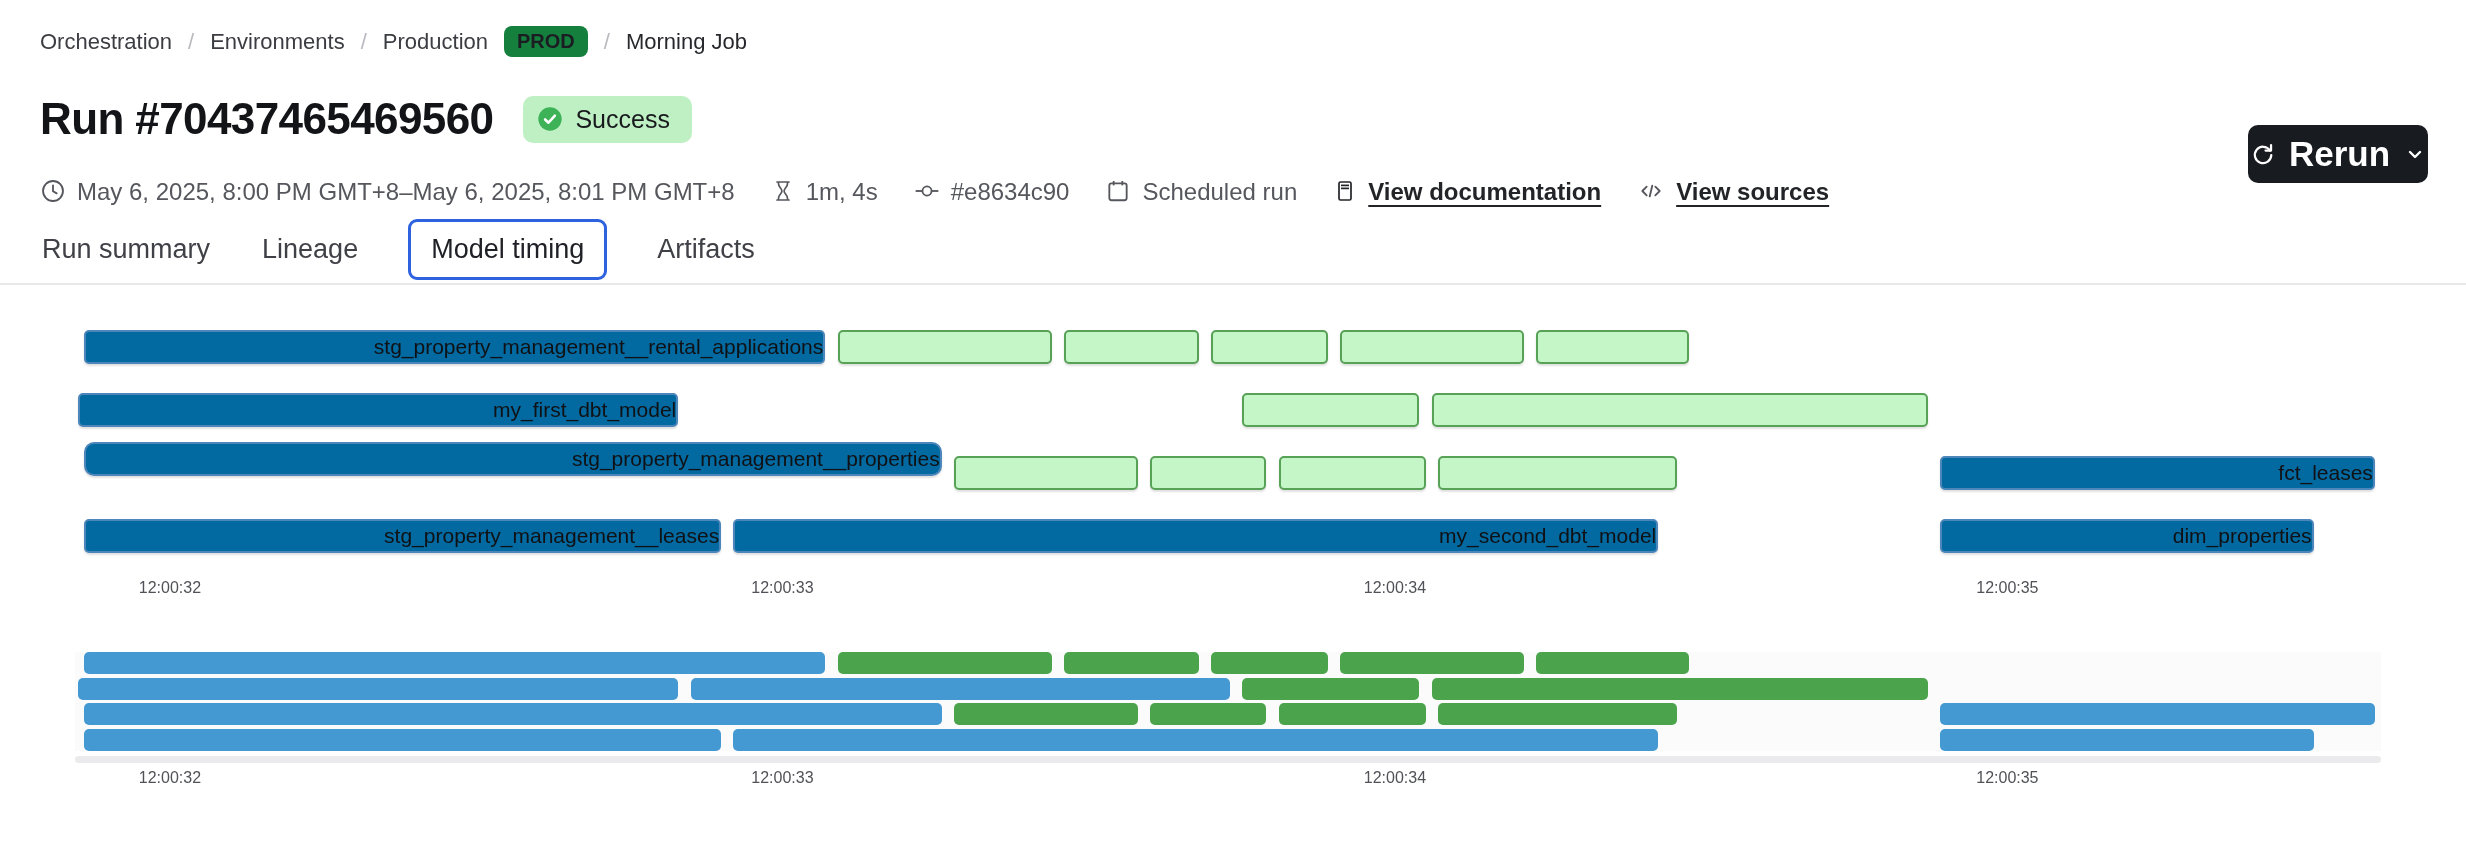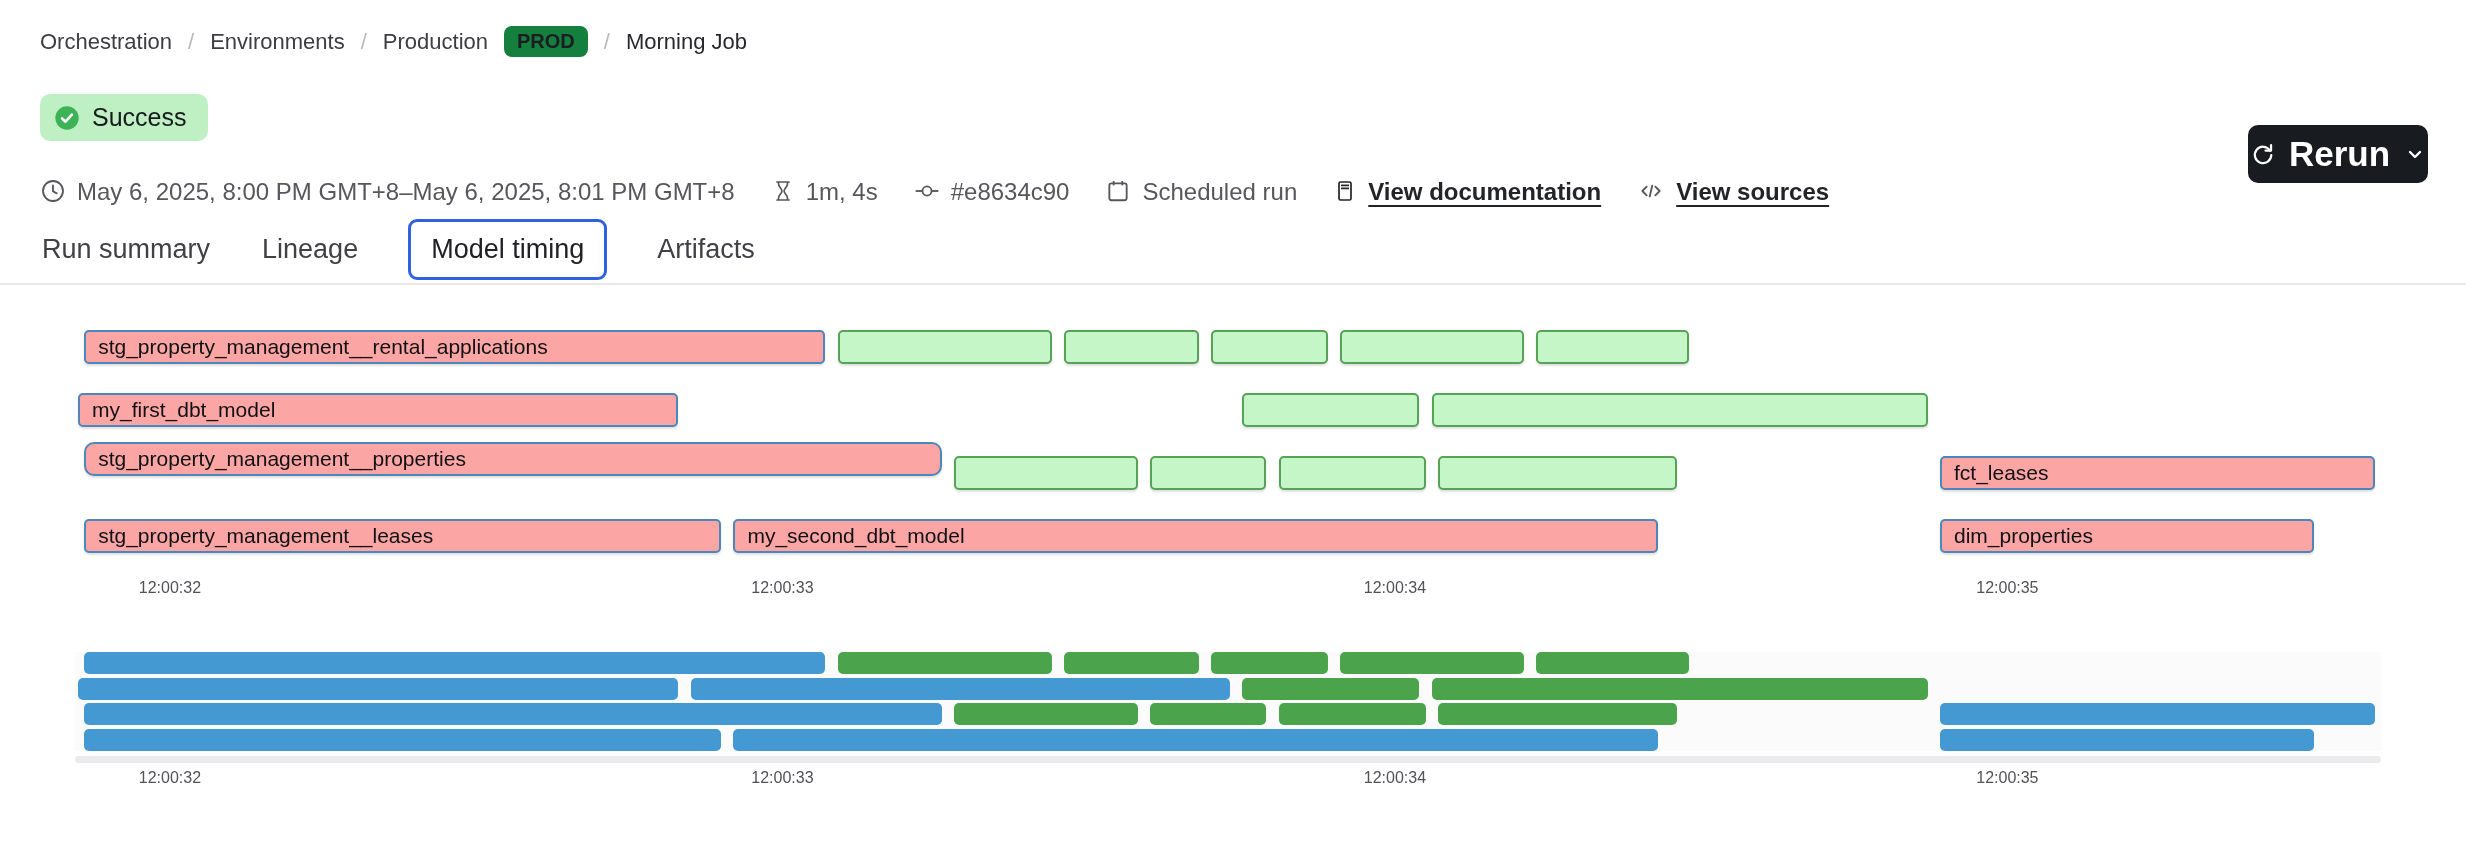--- a/index.html
+++ b/index.html
@@ -28,21 +28,21 @@
   
   .rerun-button{position:absolute;top:125px;left:2248px;width:180px;height:58px;background:#181b1f;border-radius:10px;color:#fff;display:flex;align-items:center;justify-content:center;gap:13px;font-size:35px;font-weight:700;cursor:pointer;}
   
   .tabs{position:absolute;top:219px;left:40px;display:flex;align-items:center;gap:48px;font-size:27px;color:#404147;}
   .tab{padding:15px 2px;cursor:pointer;white-space:nowrap;}
   .tab.active{border:3px solid #2f62df;border-radius:9px;padding:12px 20px;color:#202126;}
   .tabs-rule{position:absolute;top:283px;left:0;width:2466px;height:2px;background:#e9e9eb;}
   
   #gantt{position:absolute;left:75px;top:330px;width:2306px;height:223px;}
   .gbar{position:absolute;height:34px;box-sizing:border-box;border-radius:5px;border:2px solid;display:flex;align-items:center;padding-left:12px;font-size:21px;color:#101114;overflow:hidden;white-space:nowrap;box-shadow:0 2px 2px rgba(0,0,0,0.12);}
-  .gbar.model{background:#fca5a5;border-color:#4d86ba;}
+  .gbar.model{background:#0369a1;border-color:#4d86ba;justify-content:flex-end;}
   .gbar.test{background:#c5f6c8;border-color:#57a257;}
   .axis{position:absolute;left:75px;width:2306px;height:24px;font-size:16px;color:#515257;}
   #axis1{top:579px;}
   #axis2{top:769px;}
   .tick{position:absolute;top:0;transform:translateX(-50%);white-space:nowrap;}
   
   #minimap{position:absolute;left:75px;top:652px;width:2306px;height:99px;background:#fbfbfc;cursor:crosshair;}
   .mbar{position:absolute;height:22px;border-radius:5px;}
   .mbar.model{background:#4599d2;}
   .mbar.test{background:#4ba44b;}
@@ -56,20 +56,21 @@
   <span class="crumb-sep">/</span>
   <span class="crumb">Environments</span>
   <span class="crumb-sep">/</span>
   <span class="crumb">Production</span>
   <span class="prod-badge">PROD</span>
   <span class="crumb-sep">/</span>
   <span class="crumb crumb-current">Morning Job</span>
 </nav>
 
 <div class="title-row">
+  <h1 class="run-title" style="margin:0;">Run #70437465469560</h1>
   <div class="status-badge">
     <svg width="28" height="28" viewBox="0 0 24 24">
       <circle cx="12" cy="12" r="10" fill="#3eb257"></circle>
       <polyline points="7.8,12.4 10.7,15.2 16.2,9.2" fill="none" stroke="#ffffff" stroke-width="2.2" stroke-linecap="round" stroke-linejoin="round"></polyline>
     </svg>
     <span>Success</span>
   </div>
 </div>
 
 <div class="meta-row">

